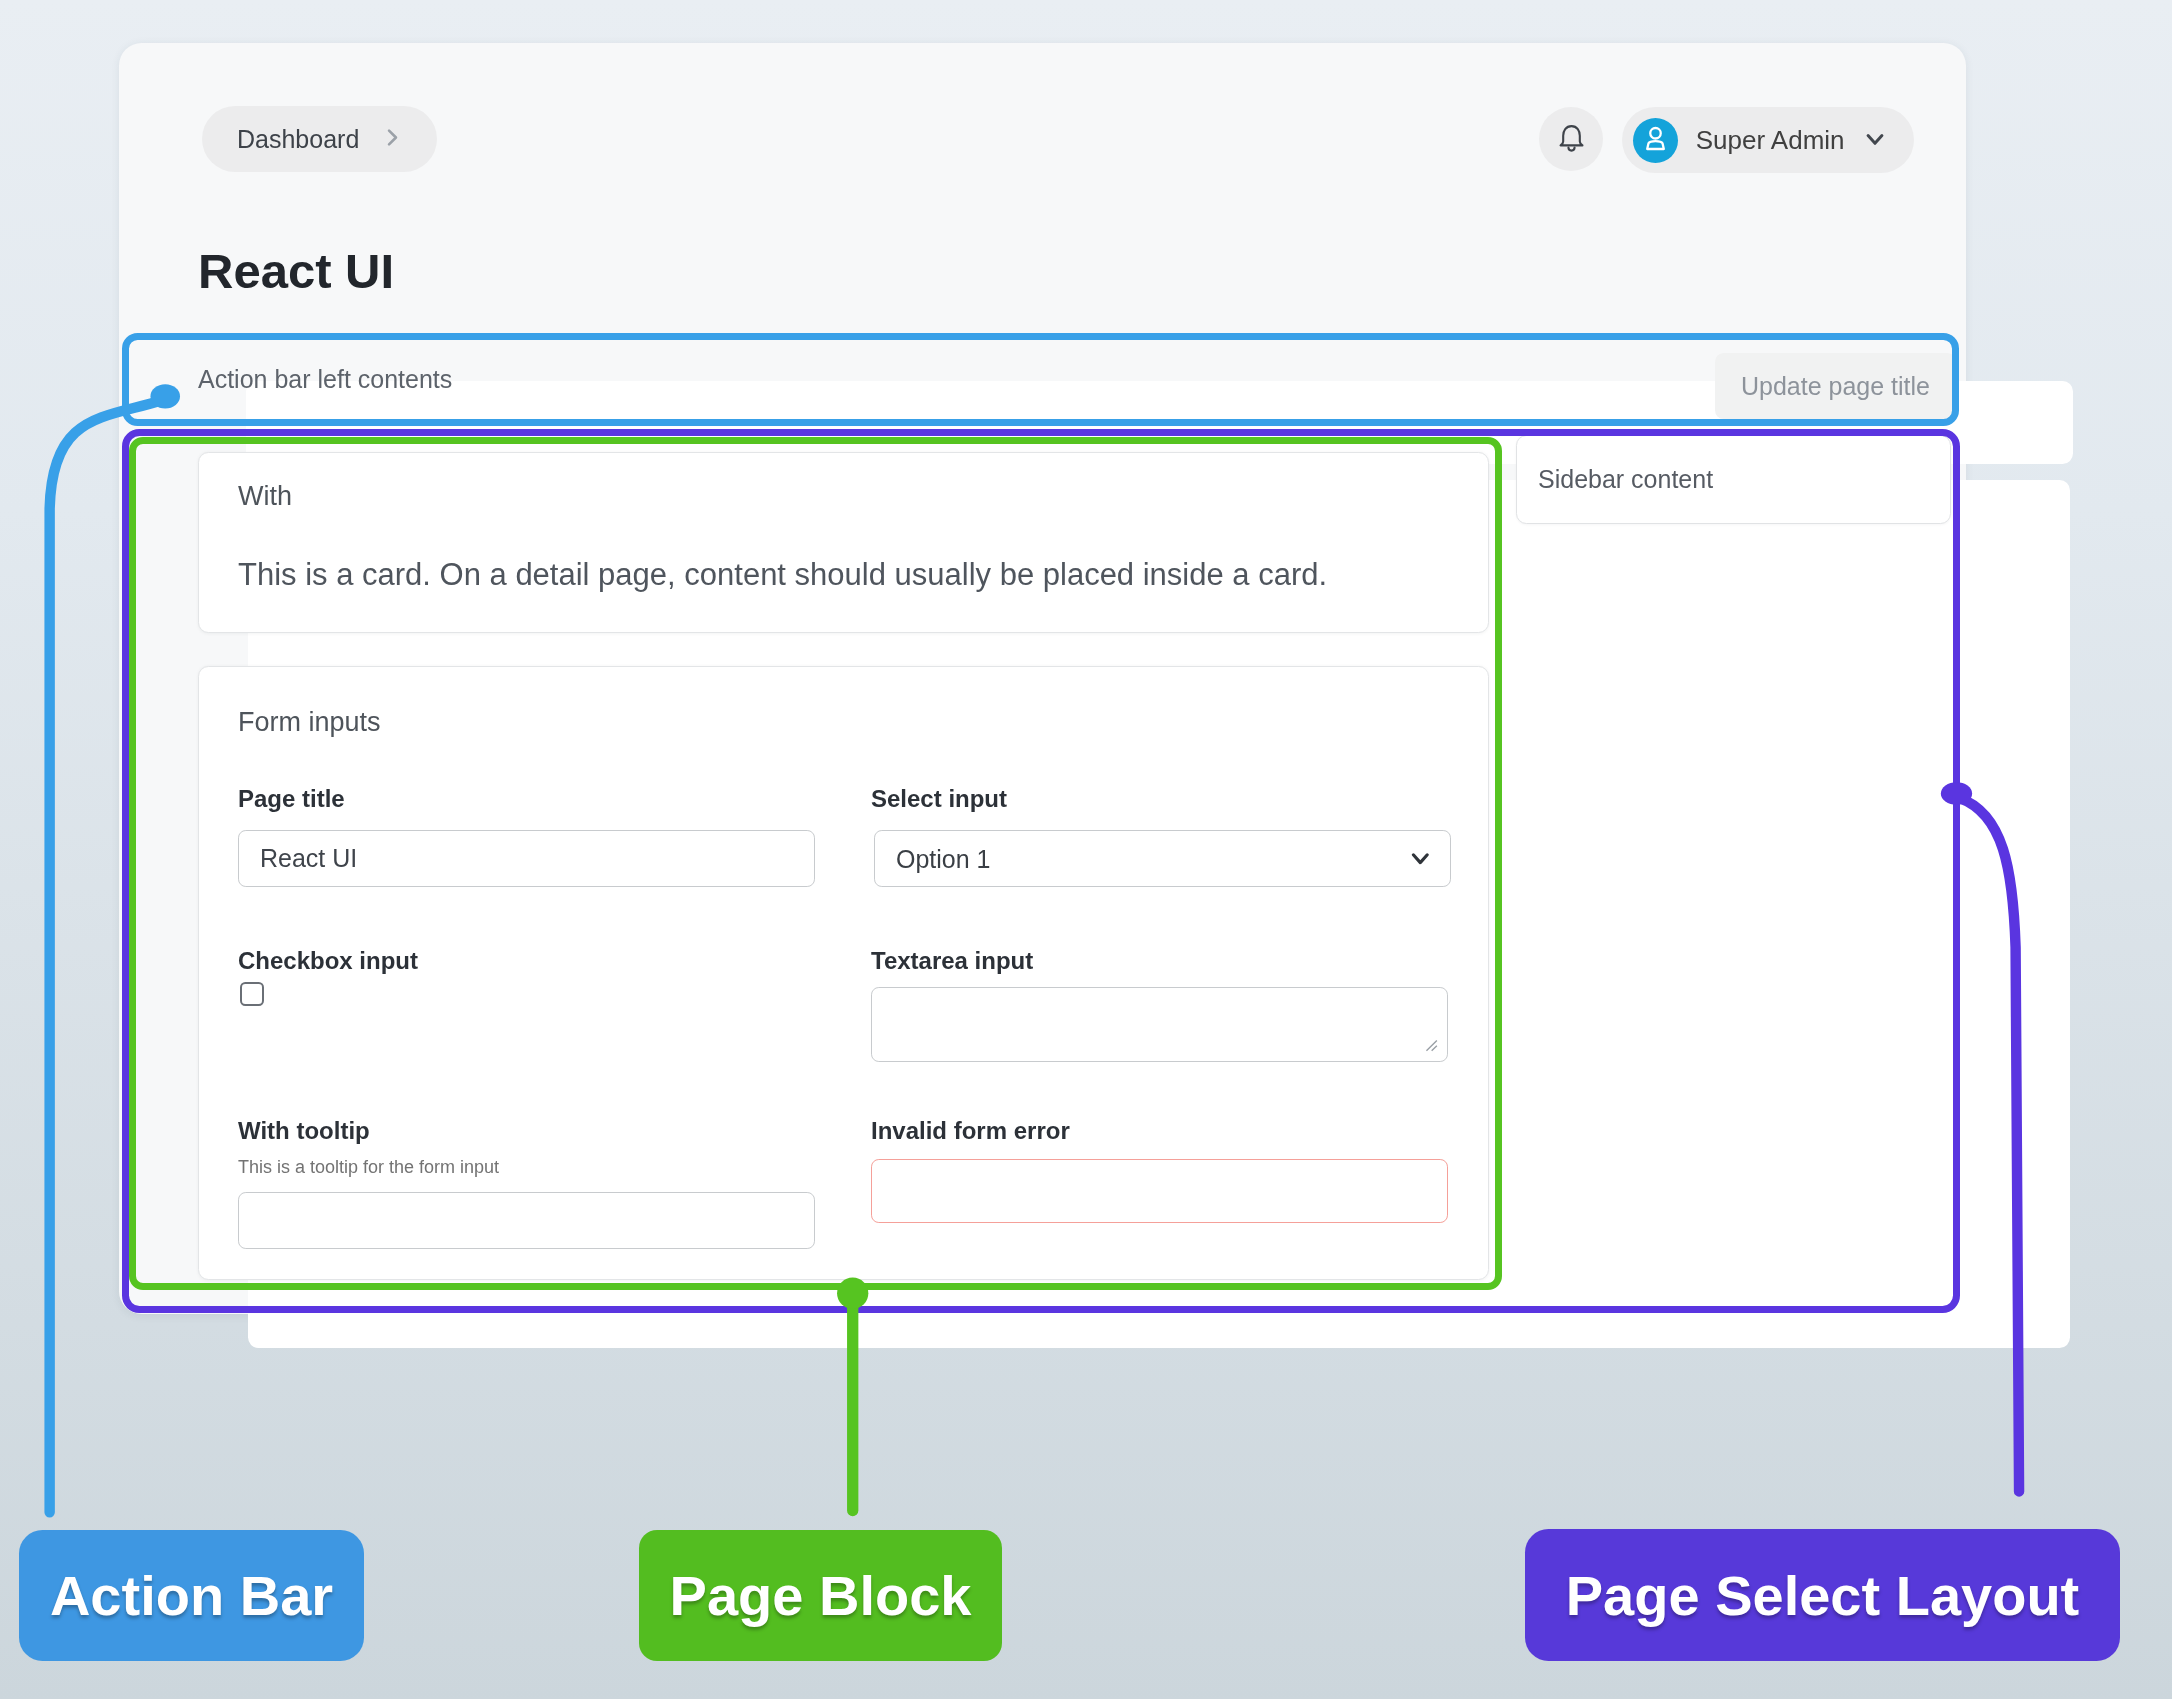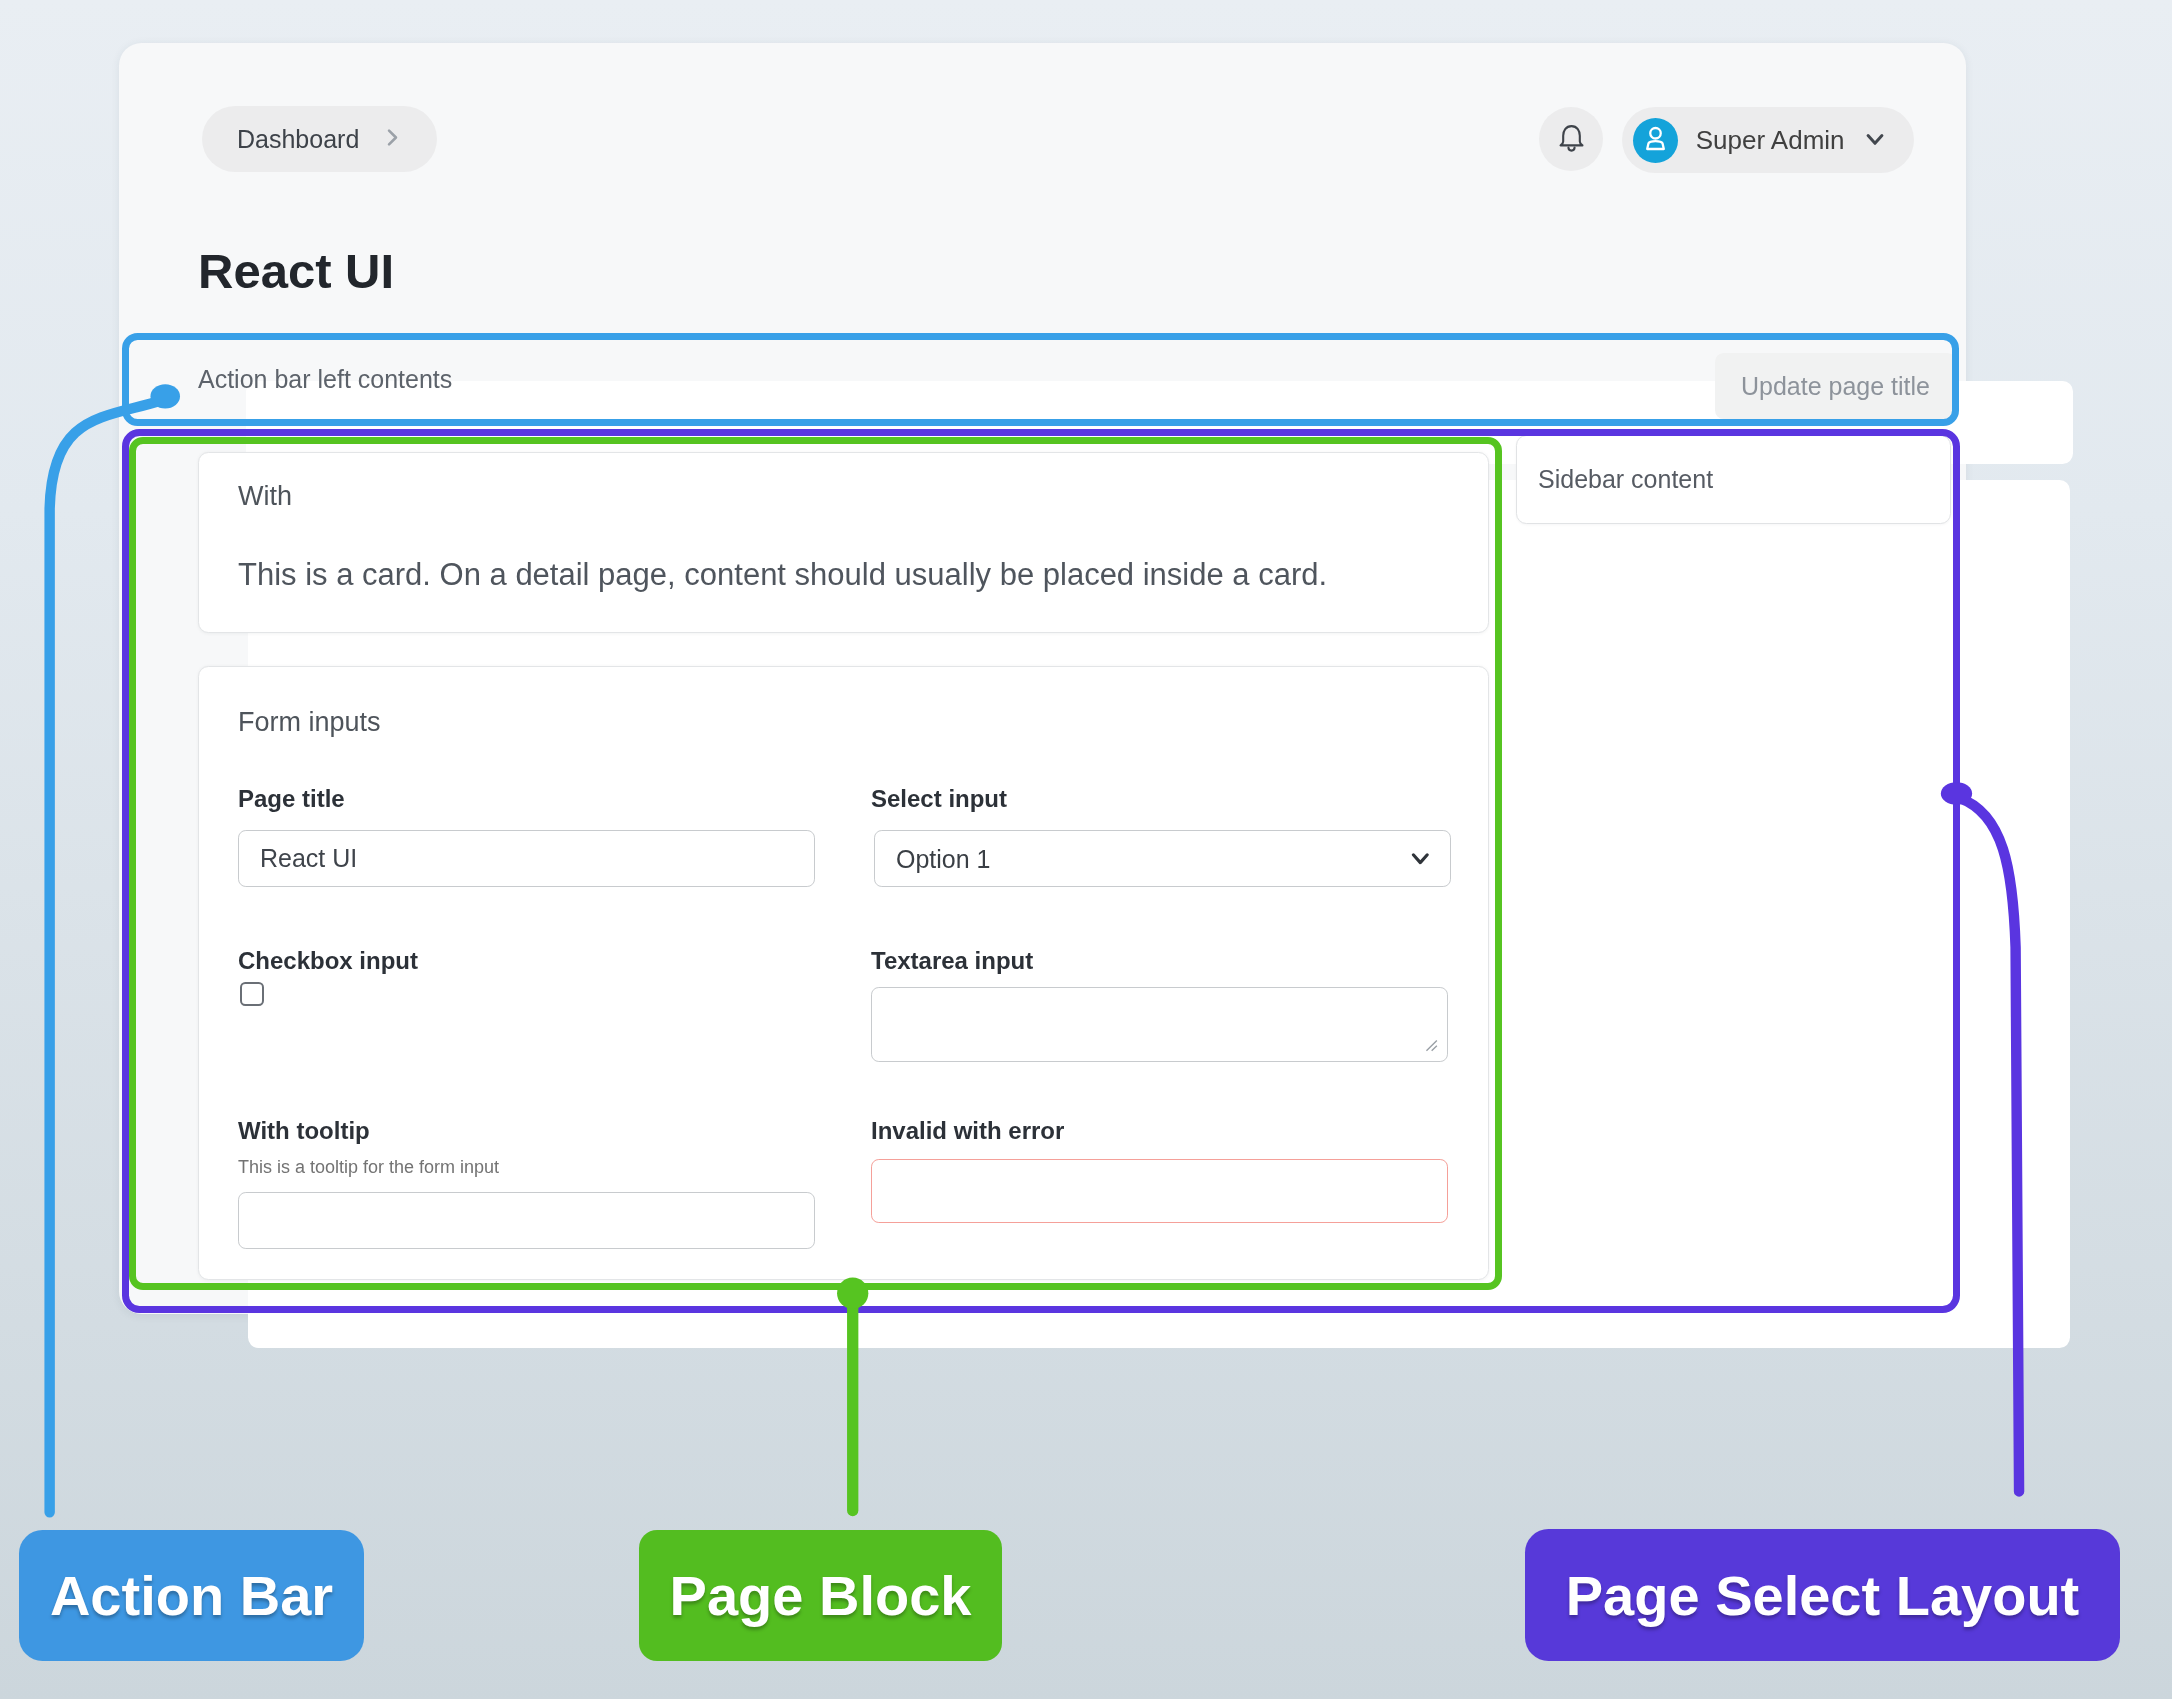--- a/index.html
+++ b/index.html
@@ -159,21 +159,21 @@
     <span class="resize-glyph" style="left:1224px;top:370px;">
       <svg width="15.6" height="15.6" viewBox="0 0 18 18">
           <path d="M4 16 L16 4 M10 16 L16 10" stroke="#9aa0a6" stroke-width="1.6"></path>
         </svg>
     </span>
 
     <div class="fld-label" style="left:39px;top:450px;">With tooltip</div>
     <div class="tooltip-text" style="left:39px;top:490px;">This is a tooltip for the form input</div>
     <input class="txt-input" style="left: 39px; top: 525px; width: 577px;" value="">
 
-    <div class="fld-label" style="left:672px;top:450px;">Invalid with error</div>
+    <div class="fld-label" style="left:672px;top:450px;">Invalid form error</div>
     <input class="txt-input err-input" style="left: 672px; top: 492px; width: 577px;" value="">
   </div>
 
   <div class="sidebar-card">
     <span>Sidebar content</span>
   </div>
 
   <div class="ann ann-purple"></div>
   <div class="ann ann-green"></div>
   <div class="ann ann-blue"></div>

